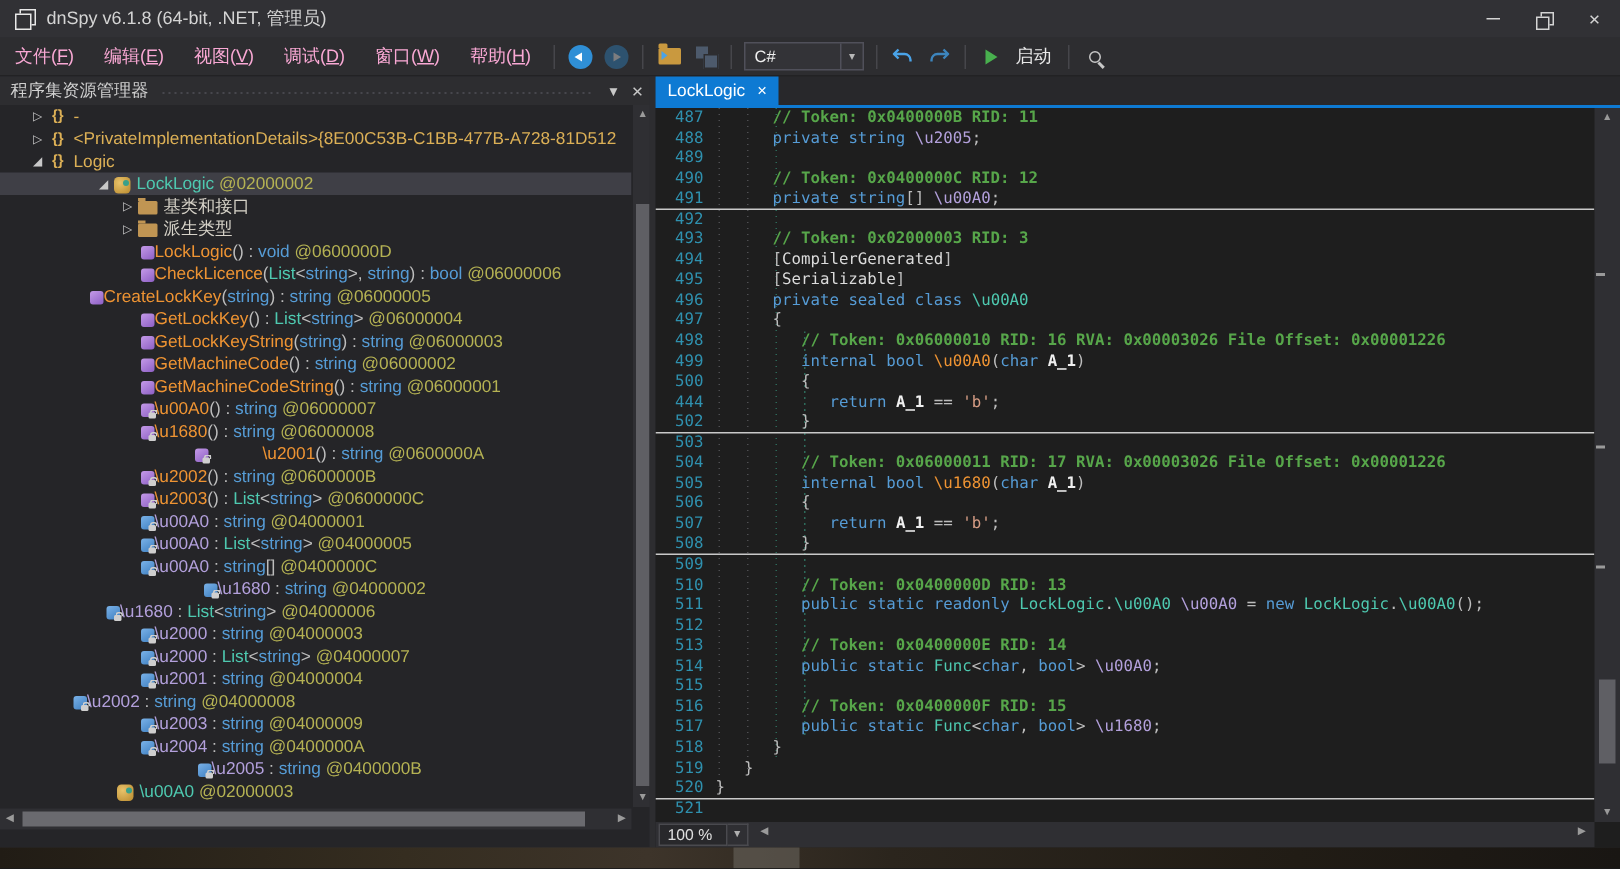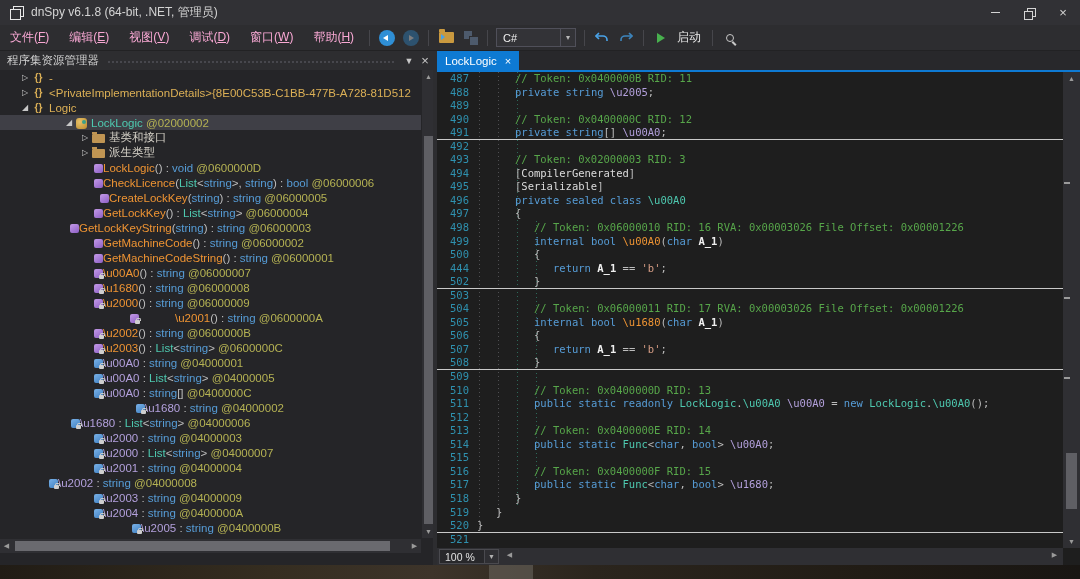--- a/index.html
+++ b/index.html
@@ -96,21 +96,21 @@
   .ed-vscroll{ position:absolute; right:0; top:21px; width:17px; bottom:17px; background:#2f2f33; }
   .ed-vscroll .scroll-arrow{ width:17px; }
   .ed-thumb{ position:absolute; left:3px; width:11px; top:381px; height:56px; background:#5f5f64; }
   .ed-marker{ position:absolute; left:1px; width:6px; height:2px; background:#9a9a9a; }
   .ed-bottom{ position:absolute; left:0; right:17px; bottom:0; height:17px; background:#2f2f33; display:flex; align-items:center; }
   .zoom-box{ width:46px; height:15px; margin-left:2px; background:#28282b; border:1px solid #4a4a4f; color:#e0e0e0; font-size:10.5px; display:flex; align-items:center; padding-left:5px; }
   .zoom-btn{ width:14px; height:15px; border:1px solid #4a4a4f; border-left:none; color:#b0b0b0; font-size:7px; display:flex; align-items:center; justify-content:center; }
   .ed-htrack{ flex:1; position:relative; height:100%; }
 
   
-  .c-cm{ color:#57a64a; } .c-kw{ color:#569cd6; } .c-ty{ color:#4ec9b0; }
+  .c-cm{ color:#57a64a;font-weight:bold; } .c-kw{ color:#569cd6; } .c-ty{ color:#4ec9b0; }
   .c-md{ color:#ef9433; } .c-fl{ color:#b3a0dc; } .c-pc{ color:#bdbdbd; }
   .c-st{ color:#d69d85; } .c-pr{ color:#f0f0f0; font-weight:bold; } .c-tx{ color:#dcdcdc; }
   .c-ad{ color:#b5b253; } .c-ns{ color:#dcb056; } .c-fo{ color:#d6d2c8; }
 
   
   .splitter{ position:absolute; left:433px; top:51px; width:4px; height:514px; background:#2d2d30; }
   .desktop-strip{ position:absolute; left:0; bottom:0; right:0; height:14px;
     background:linear-gradient(90deg,#211c15,#352d20 25%,#3d342a 40%,#2b251d 55%,#211c15 80%,#191613); }
   .desktop-patch{ position:absolute; left:489px; top:0; width:44px; height:14px; background:#6e6a62; opacity:.55; }
 </style>
@@ -226,31 +226,31 @@
         <div class="tree-row" style="padding-left: 78px;">
           <span class="expander"></span>
           <span class="titem-ic ic-m"></span>
           <span class="lbl"><span class="c-md">LockLogic</span><span class="c-pc">() : </span><span class="c-kw">void</span><span class="c-ad"> @0600000D</span></span>
         </div>
         <div class="tree-row" style="padding-left: 78px;">
           <span class="expander"></span>
           <span class="titem-ic ic-m"></span>
           <span class="lbl"><span class="c-md">CheckLicence</span><span class="c-pc">(</span><span class="c-ty">List</span><span class="c-pc">&lt;</span><span class="c-kw">string</span><span class="c-pc">&gt;, </span><span class="c-kw">string</span><span class="c-pc">) : </span><span class="c-kw">bool</span><span class="c-ad"> @06000006</span></span>
         </div>
-        <div class="tree-row" style="padding-left: 44px; margin-left: 40px;">
+        <div class="tree-row" style="padding-left: 44px;">
           <span class="expander"></span>
           <span class="titem-ic ic-m"></span>
           <span class="lbl"><span class="c-md">CreateLockKey</span><span class="c-pc">(</span><span class="c-kw">string</span><span class="c-pc">) : </span><span class="c-kw">string</span><span class="c-ad"> @06000005</span></span>
         </div>
         <div class="tree-row" style="padding-left: 78px;">
           <span class="expander"></span>
           <span class="titem-ic ic-m"></span>
           <span class="lbl"><span class="c-md">GetLockKey</span><span class="c-pc">() : </span><span class="c-ty">List</span><span class="c-pc">&lt;</span><span class="c-kw">string</span><span class="c-pc">&gt; </span><span class="c-ad">@06000004</span></span>
         </div>
-        <div class="tree-row" style="padding-left: 54px; text-align: center;">
+        <div class="tree-row" style="padding-left: 78px; text-align: center;">
           <span class="expander"></span>
           <span class="titem-ic ic-m"></span>
           <span class="lbl"><span class="c-md">GetLockKeyString</span><span class="c-pc">(</span><span class="c-kw">string</span><span class="c-pc">) : </span><span class="c-kw">string</span><span class="c-ad"> @06000003</span></span>
         </div>
         <div class="tree-row" style="padding-left: 78px;">
           <span class="expander"></span>
           <span class="titem-ic ic-m"></span>
           <span class="lbl"><span class="c-md">GetMachineCode</span><span class="c-pc">() : </span><span class="c-kw">string</span><span class="c-ad"> @06000002</span></span>
         </div>
         <div class="tree-row" style="padding-left: 78px;">
@@ -264,27 +264,20 @@
             <span class="lock"></span>
           </span>
           <span class="lbl"><span class="c-md">\u00A0</span><span class="c-pc">() : </span><span class="c-kw">string</span><span class="c-ad"> @06000007</span></span>
         </div>
         <div class="tree-row" style="padding-left: 78px;">
           <span class="expander"></span>
           <span class="titem-ic ic-m">
             <span class="lock"></span>
           </span>
           <span class="lbl"><span class="c-md">\u1680</span><span class="c-pc">() : </span><span class="c-kw">string</span><span class="c-ad"> @06000008</span></span>
-        </div>
-        <div class="tree-row" style="padding-left: 78px;">
-          <span class="expander"></span>
-          <span class="titem-ic ic-m">
-            <span class="lock"></span>
-          </span>
-          <span class="lbl"><span class="c-md">\u2000</span><span class="c-pc">() : </span><span class="c-kw">string</span><span class="c-ad"> @06000009</span></span>
         </div>
         <div class="tree-row" style="padding-left: 78px; gap: 36px;">
           <span class="expander"></span>
           <span class="titem-ic ic-m">
             <span class="lock"></span>
           </span>
           <span class="lbl"><span class="c-md">\u2001</span><span class="c-pc">() : </span><span class="c-kw">string</span><span class="c-ad"> @0600000A</span></span>
         </div>
         <div class="tree-row" style="padding-left: 78px;">
           <span class="expander"></span>

